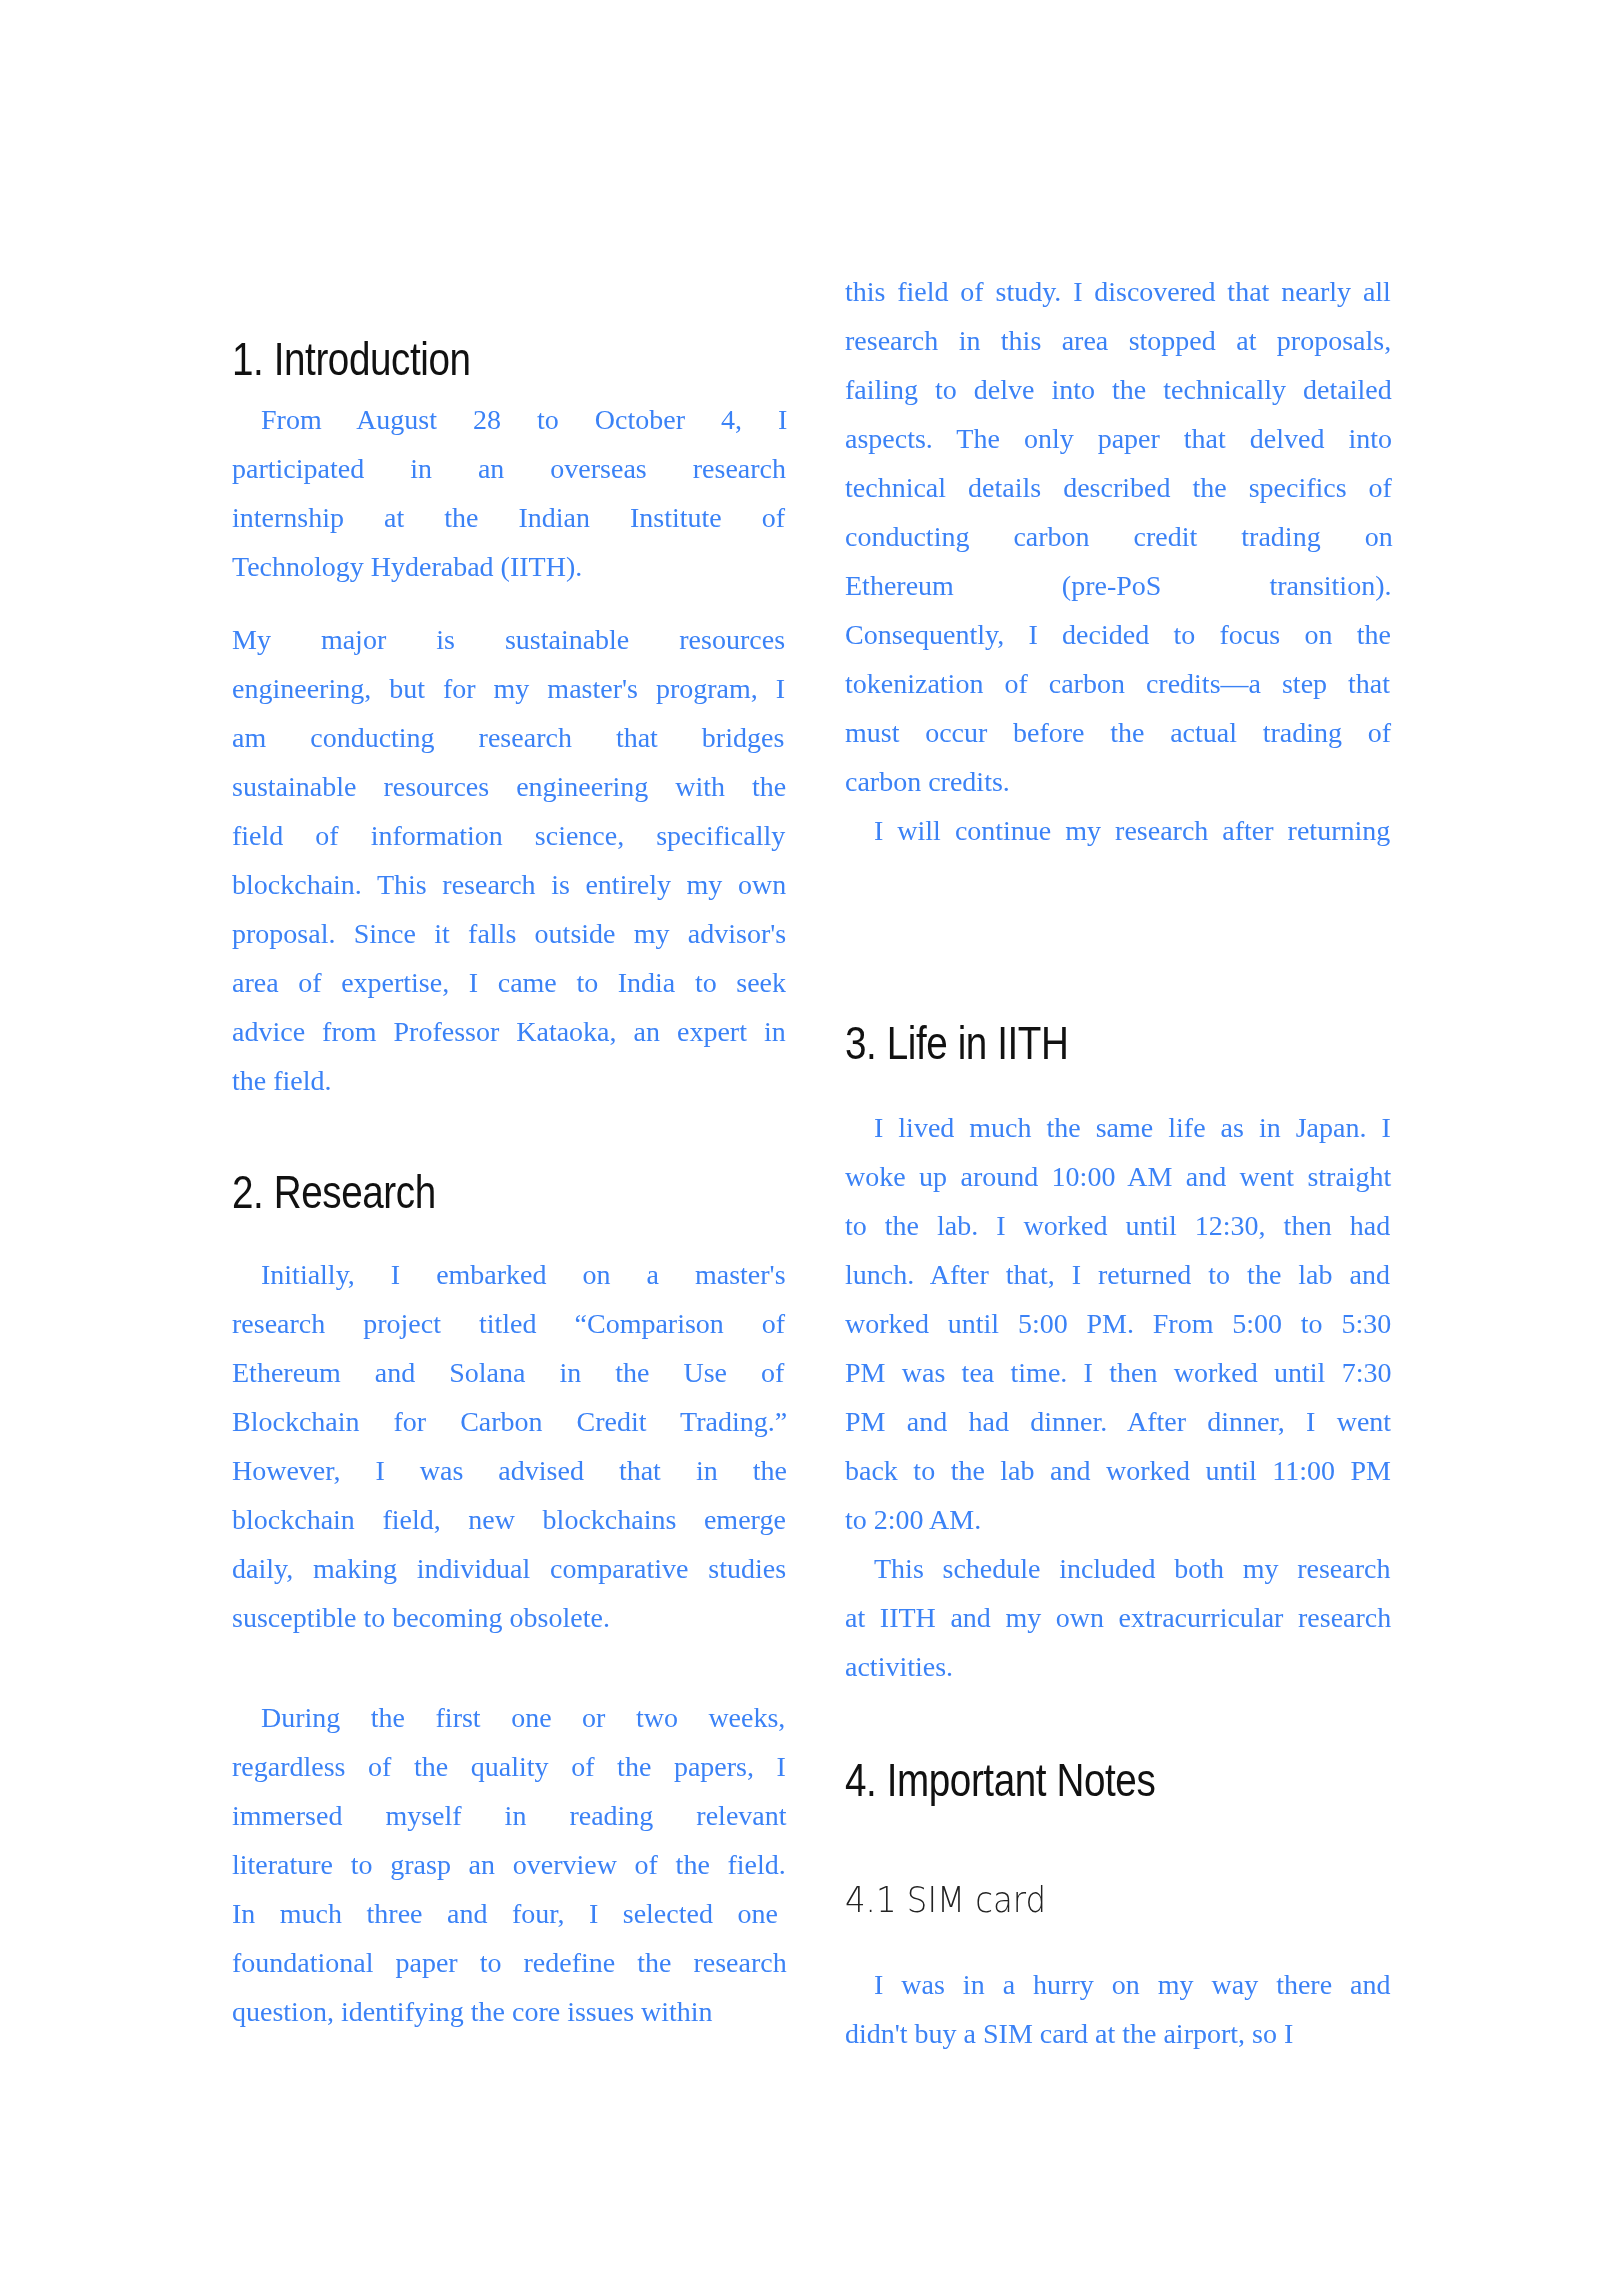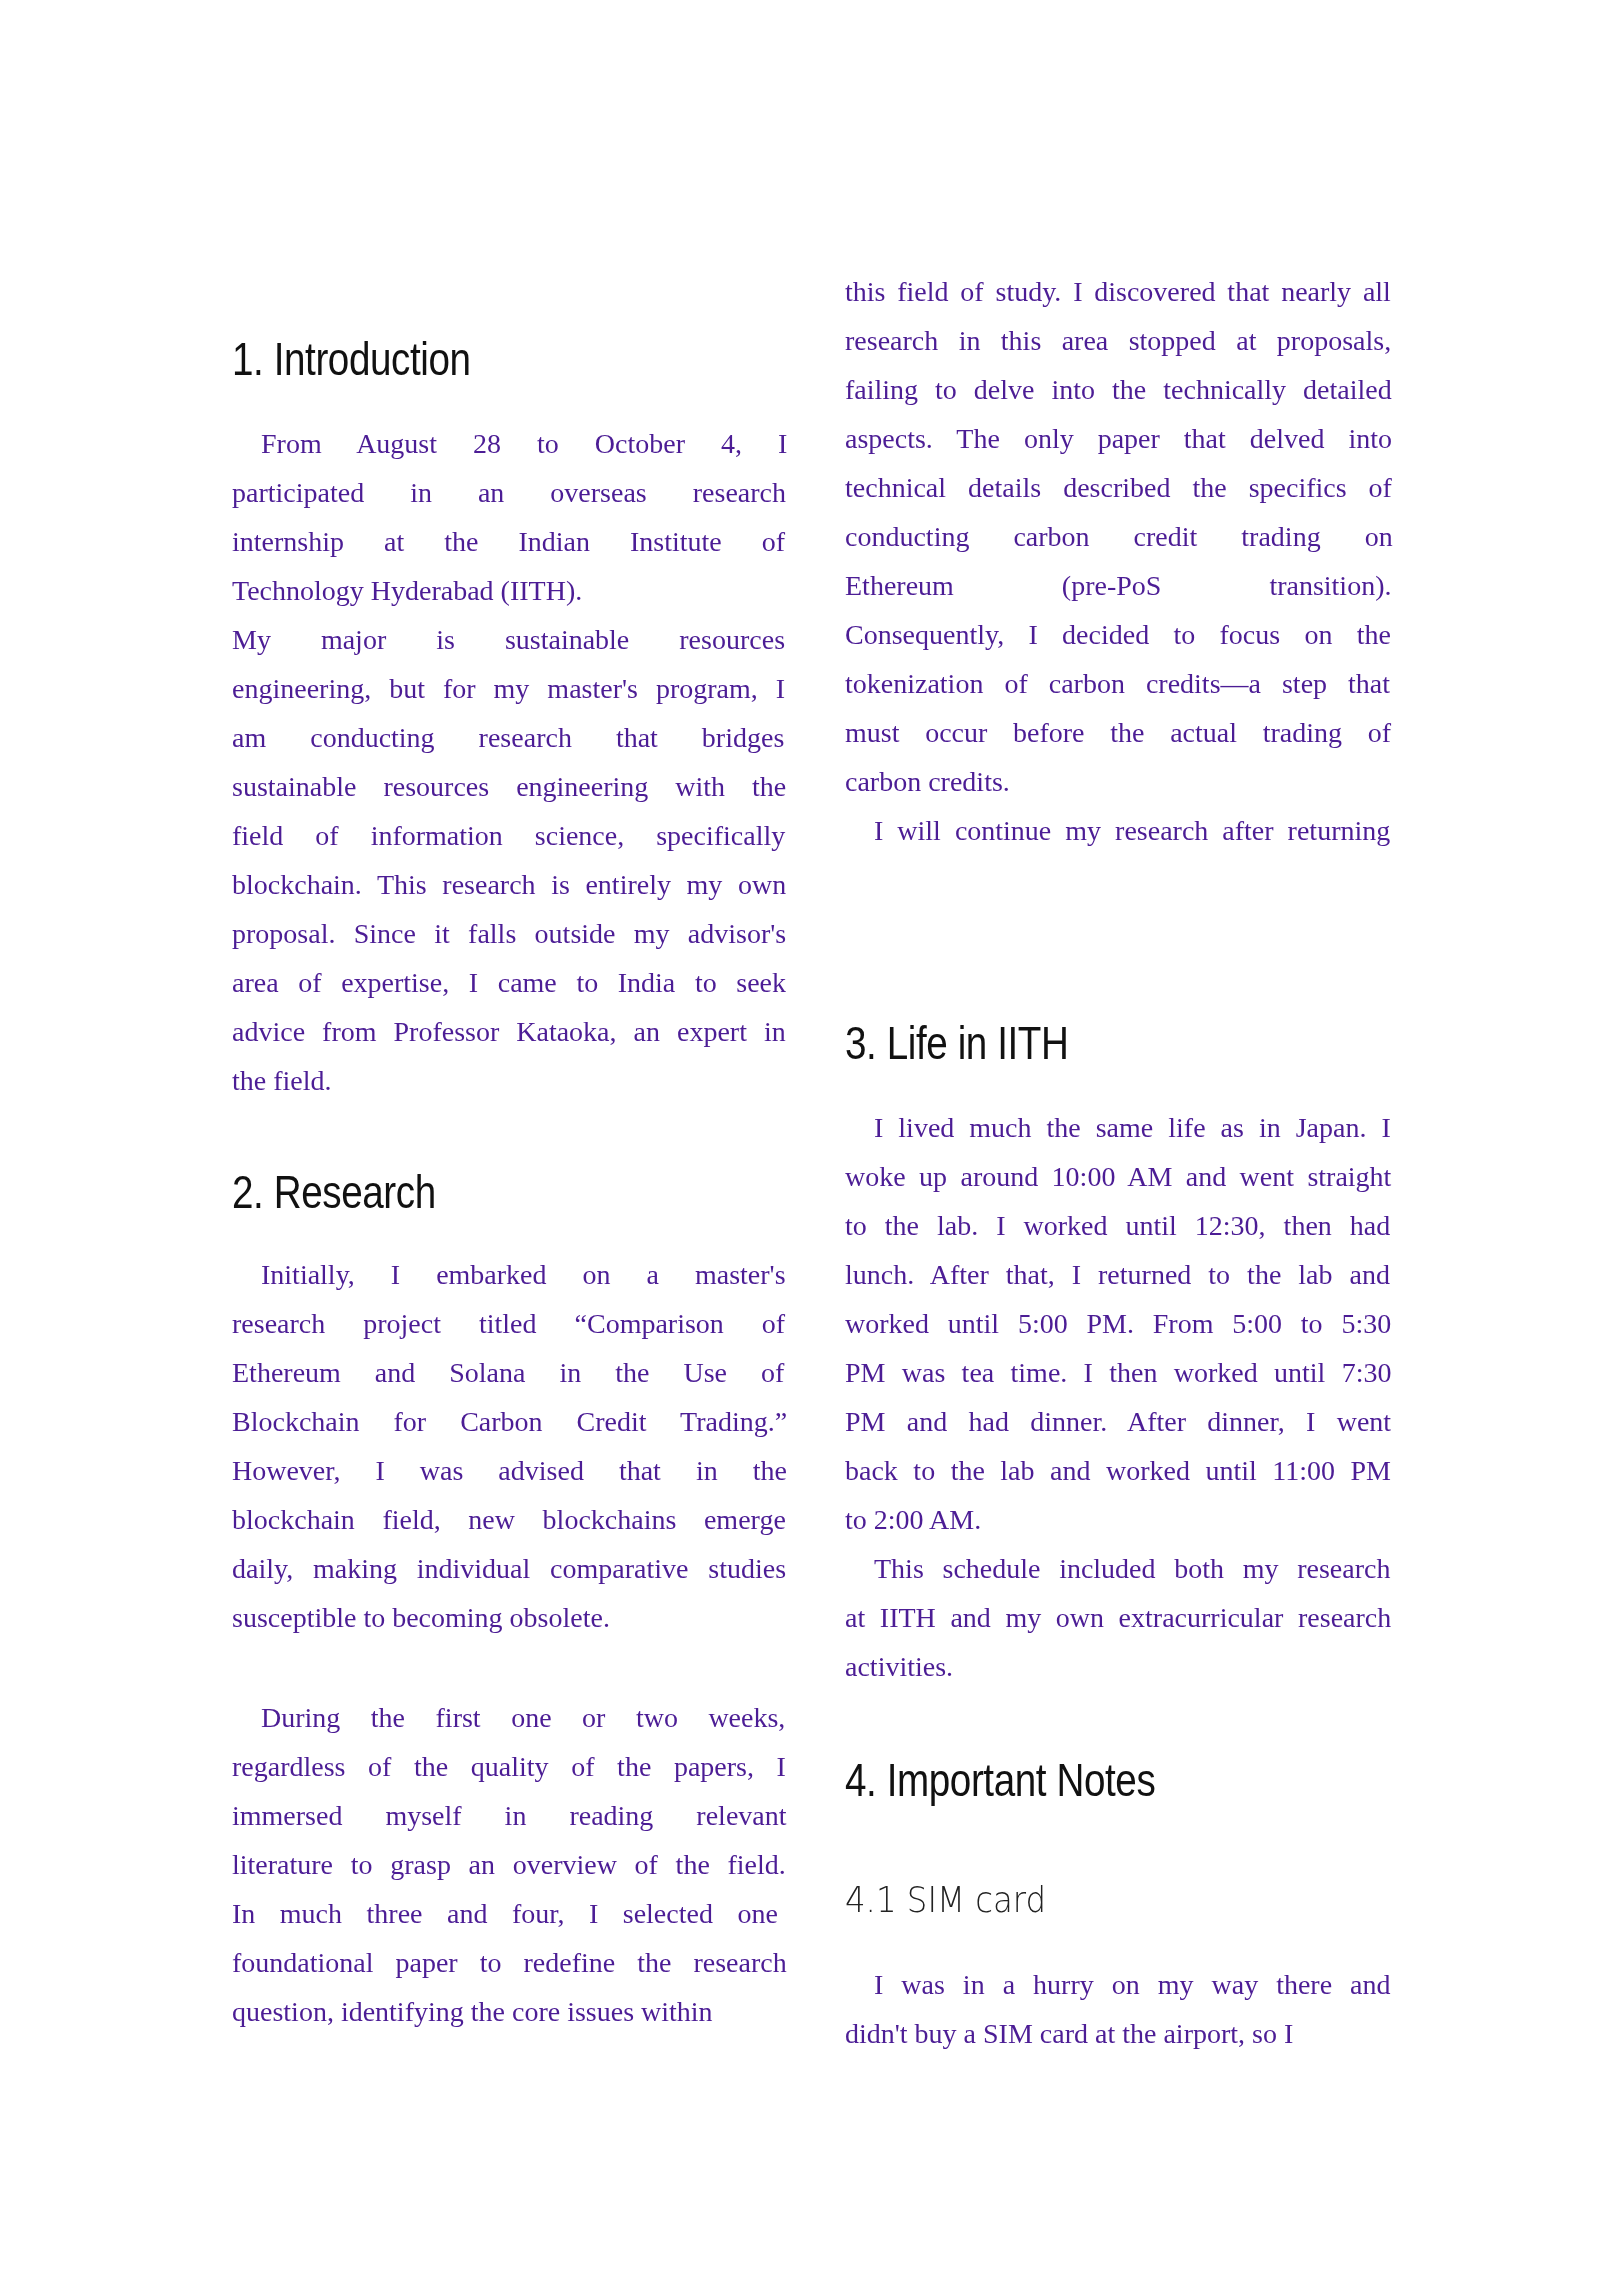--- a/index.html
+++ b/index.html
@@ -18,36 +18,36 @@
   .h2 {
     position: absolute; left: 0; white-space: nowrap;
     font-family: "DejaVu Sans", sans-serif; font-weight: 200;
     font-size: 36px; color: #222; line-height: 1;
     transform-origin: left bottom; transform: scaleX(0.9);
     -webkit-text-stroke: 0px;
   }
   .para { position: absolute; left: 0; width: 100%; }
   .line {
     display: block; height: 49px; line-height: 49px;
-    font-family: "Liberation Serif", serif; font-size: 28px; color: #4c1d95;
+    font-family: "Liberation Serif", serif; font-size: 28px; color: #3b82f6;
     text-align: justify; text-align-last: justify; white-space: nowrap;
     overflow: visible;
   }
   .line.last { text-align-last: left; }
   .line.indent { padding-left: 29px; }
 </style>
 </head>
 <body>
 
 <div class="page">
 
   <div class="col col-left">
     <div class="h1" style="top:336px">1. Introduction</div>
 
-    <div class="para" style="top:419px">
+    <div class="para" style="top:395px">
         <span class="line indent" style="word-spacing: 29px; text-align-last: left; text-align: left;">From August 28 to October 4, I</span>
         <span class="line" style="word-spacing: 39px; text-align-last: left; text-align: center;">participated in an overseas research</span>
         <span class="line" style="word-spacing: 33px; text-align-last: left; text-align: left;">internship at the Indian Institute of</span>
         <span class="line last">Technology Hyderabad (IITH).</span>
       </div>
     <div class="para" style="top:615px">
         <span class="line" style="word-spacing: 43px; text-align-last: left; text-align: left;">My major is sustainable resources</span>
         <span class="line" style="word-spacing: 11px; text-align-last: left; text-align: left;">engineering, but for my master's program, I</span>
         <span class="line" style="word-spacing: 37px; text-align-last: left; text-align: left;">am conducting research that bridges</span>
         <span class="line" style="word-spacing: 20px; text-align-last: left; text-align: left;">sustainable resources engineering with the</span>

